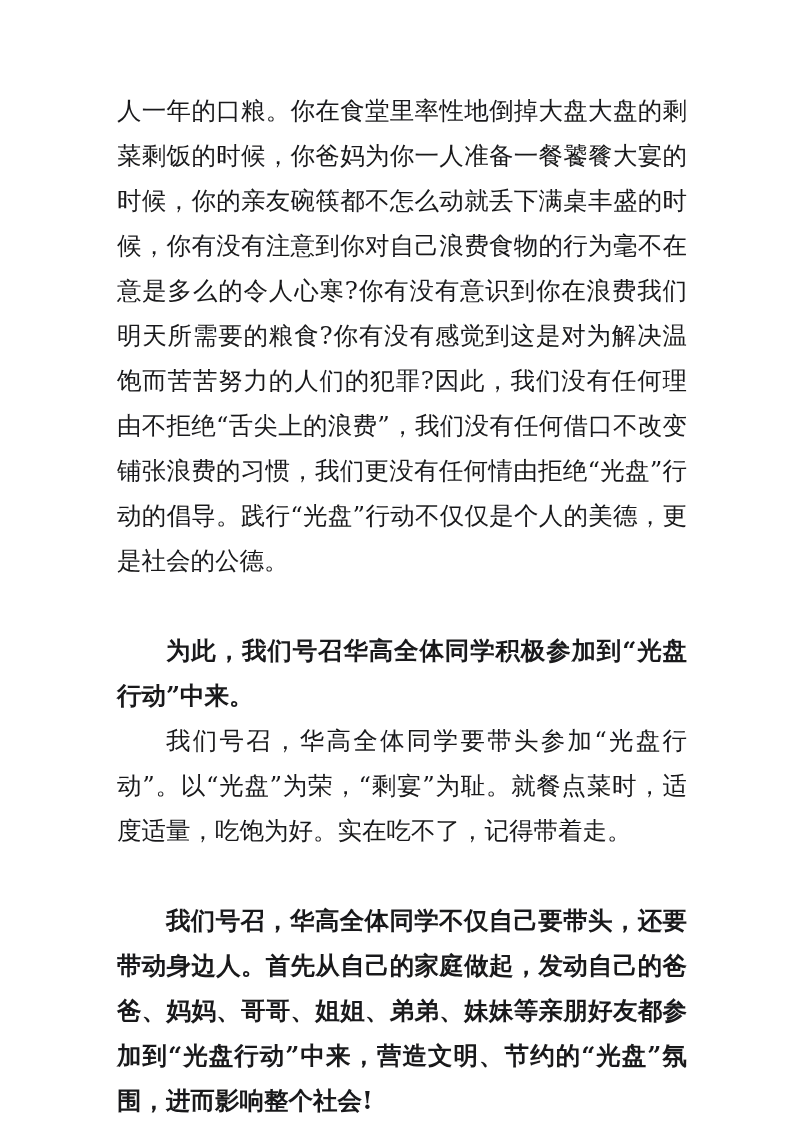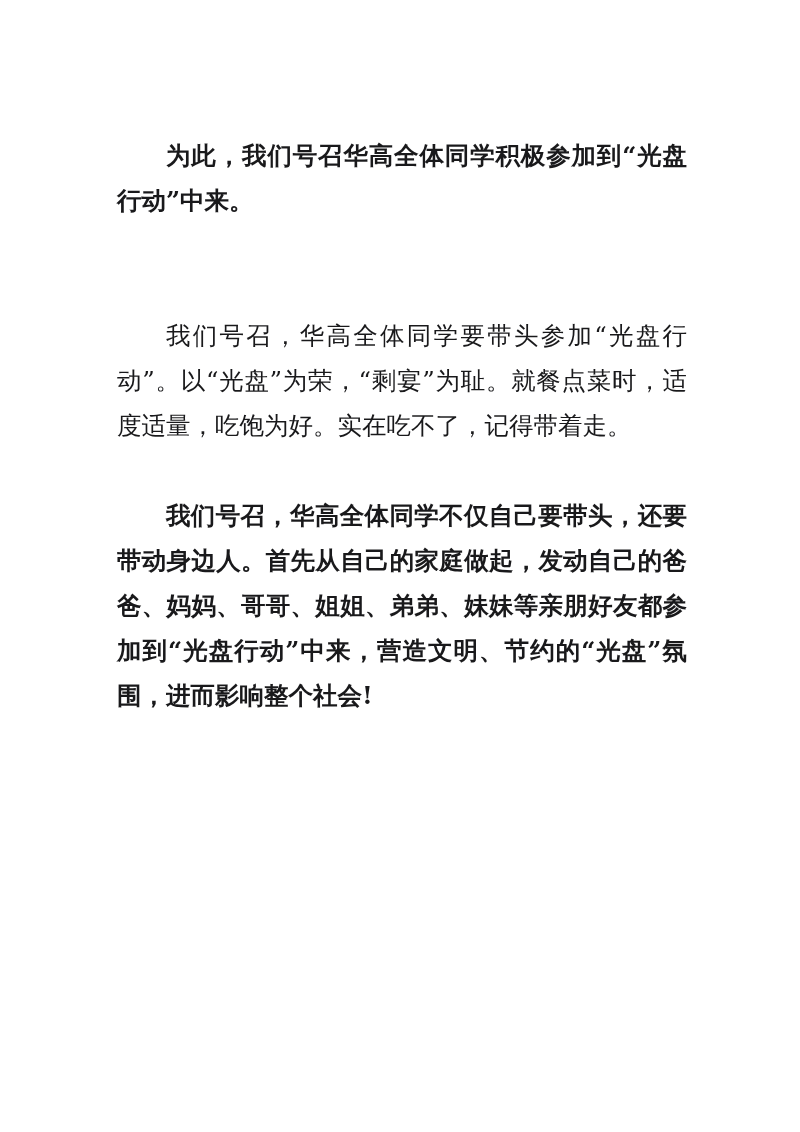--- a/index.html
+++ b/index.html
@@ -32,28 +32,29 @@
     font-weight: 400;
     -webkit-font-smoothing: antialiased;
   }
   .para.continued {
     text-indent: 0;
   }
   .para.indented {
     text-indent: 2em;
   }
   .gap-big { margin-top: 45px; font-weight: bold; }
-  .gap-xl  { margin-top: 90px; }
+  .gap-xl  { }
 </style>
 </head>
 <body>
 
 <div id="page">
   <div id="text-body">
 
+    <p class="para continued">人一年的口粮。你在食堂里率性地倒掉大盘大盘的剩菜剩饭的时候，你爸妈为你一人准备一餐饕餮大宴的时候，你的亲友碗筷都不怎么动就丢下满桌丰盛的时候，你有没有注意到你对自己浪费食物的行为毫不在意是多么的令人心寒?你有没有意识到你在浪费我们明天所需要的粮食?你有没有感觉到这是对为解决温饱而苦苦努力的人们的犯罪?因此，我们没有任何理由不拒绝“舌尖上的浪费”，我们没有任何借口不改变铺张浪费的习惯，我们更没有任何情由拒绝“光盘”行动的倡导。践行“光盘”行动不仅仅是个人的美德，更是社会的公德。</p>
 
     <p class="para indented gap-big">为此，我们号召华高全体同学积极参加到“光盘行动”中来。</p>
 
     <p class="para indented gap-xl">我们号召，华高全体同学要带头参加“光盘行动”。以“光盘”为荣，“剩宴”为耻。就餐点菜时，适度适量，吃饱为好。实在吃不了，记得带着走。</p>
 
     <p class="para indented gap-big">我们号召，华高全体同学不仅自己要带头，还要带动身边人。首先从自己的家庭做起，发动自己的爸爸、妈妈、哥哥、姐姐、弟弟、妹妹等亲朋好友都参加到“光盘行动”中来，营造文明、节约的“光盘”氛围，进而影响整个社会!</p>
 
   </div>
 </div>
 

